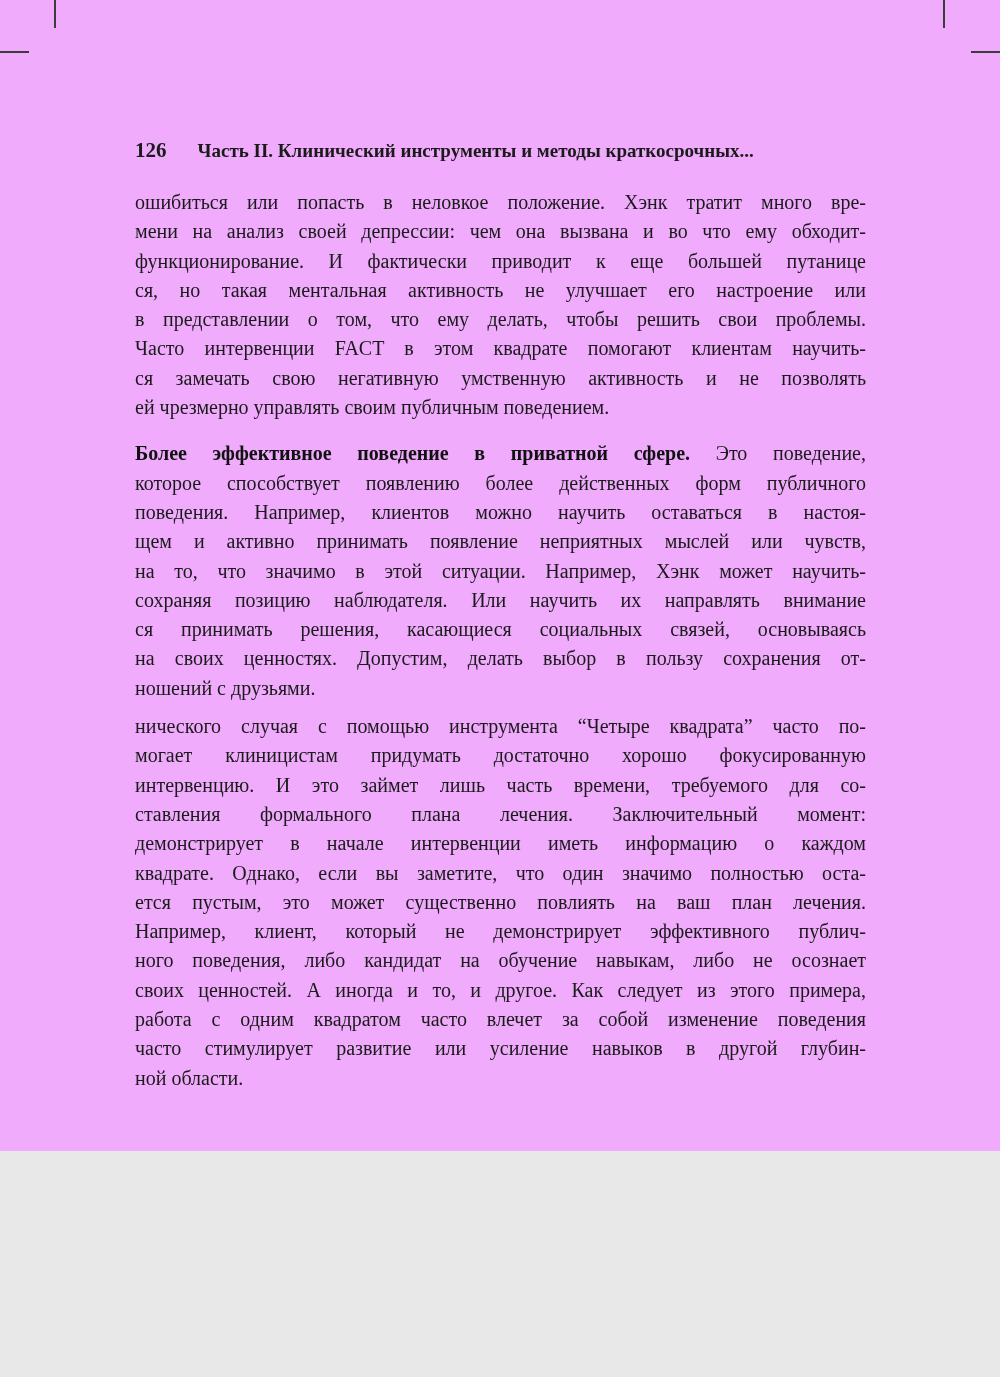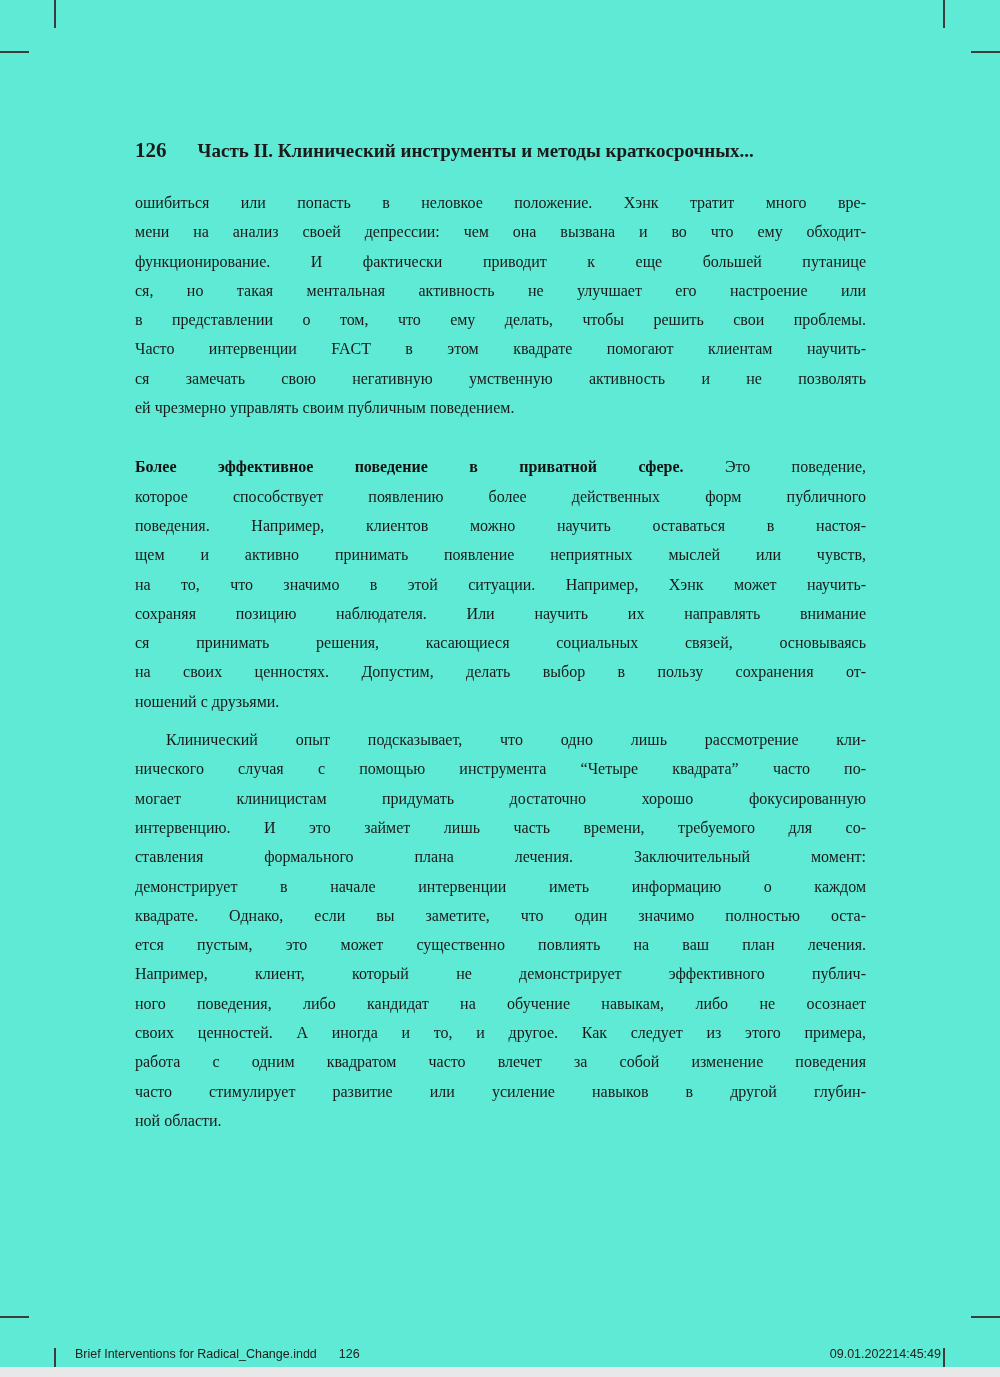--- a/index.html
+++ b/index.html
@@ -1,18 +1,18 @@
 <!DOCTYPE html>
 <html><head>
 <meta charset="utf-8">
 <style>
   html,body { margin:0; padding:0; background:#e8e8e8; }
   .page {
-    position:relative; width:1000px; height:1367px;
-    background:#5eead4; overflow:hidden;
+    position:relative; width:1000px; height:1151px;
+    background:#f0abfc; overflow:hidden;
     font-family:"Liberation Serif","DejaVu Serif",serif;
     color:#1a1a1a;
   }
   .crop { position:absolute; background:#3c3c3c; }
   .crop.tl-v { left:54px;  top:0;      width:2px;  height:28px; }
   .crop.tl-h { left:0;     top:51px;   width:29px; height:2px;  }
   .crop.tr-v { left:943px; top:0;      width:2px;  height:28px; }
   .crop.tr-h { left:971px; top:51px;   width:29px; height:2px;  }
   .crop.bl-h { left:0;     top:1316px; width:29px; height:2px;  }
   .crop.bl-v { left:54px;  top:1348px; width:2px;  height:29px; }
@@ -22,23 +22,23 @@
   .header {
     position:absolute; left:135px; top:138px; width:731px;
     display:flex; align-items:baseline; gap:31px;
     font-weight:bold; white-space:nowrap;
   }
   .header .num   { font-size:21px; }
   .header .title { font-size:19px; }
 
   .body-text {
     position:absolute; left:135px; top:188px; width:731px;
-    font-size:16px; line-height:29.3px;
+    font-size:20px; line-height:29.3px;
   }
-  .para.p2 { margin-top:30px; }
+  .para.p2 { margin-top:17px; }
   .para.p3 { margin-top:9px; }
   .line { text-align:justify; text-align-last:justify; white-space:normal; }
   .line.para-end { text-align-last:left; }
   .line.indent { padding-left:31px; }
   .lead-bold { font-weight:bold; color:#111; }
 
   .footer {
     position:absolute; top:1347px; left:0; width:1000px; height:20px;
     font-family:"Liberation Sans","DejaVu Sans",sans-serif;
     font-size:12.5px; color:#222;
@@ -84,21 +84,20 @@
       <div class="line">поведения. Например, клиентов можно научить оставаться в настоя-</div>
       <div class="line">щем и активно принимать появление неприятных мыслей или чувств,</div>
       <div class="line">на то, что значимо в этой ситуации. Например, Хэнк может научить-</div>
       <div class="line">сохраняя позицию наблюдателя. Или научить их направлять внимание</div>
       <div class="line">ся принимать решения, касающиеся социальных связей, основываясь</div>
       <div class="line">на своих ценностях. Допустим, делать выбор в пользу сохранения от-</div>
       <div class="line para-end">ношений с друзьями.</div>
     </div>
 
     <div class="para p3">
-      <div class="line indent">Клинический опыт подсказывает, что одно лишь рассмотрение кли-</div>
       <div class="line">нического случая с помощью инструмента “Четыре квадрата” часто по-</div>
       <div class="line">могает клиницистам придумать достаточно хорошо фокусированную</div>
       <div class="line">интервенцию. И это займет лишь часть времени, требуемого для со-</div>
       <div class="line">ставления формального плана лечения. Заключительный момент:</div>
       <div class="line">демонстрирует в начале интервенции иметь информацию о каждом</div>
       <div class="line">квадрате. Однако, если вы заметите, что один значимо полностью оста-</div>
       <div class="line">ется пустым, это может существенно повлиять на ваш план лечения.</div>
       <div class="line">Например, клиент, который не демонстрирует эффективного публич-</div>
       <div class="line">ного поведения, либо кандидат на обучение навыкам, либо не осознает</div>
       <div class="line">своих ценностей. А иногда и то, и другое. Как следует из этого примера,</div>

